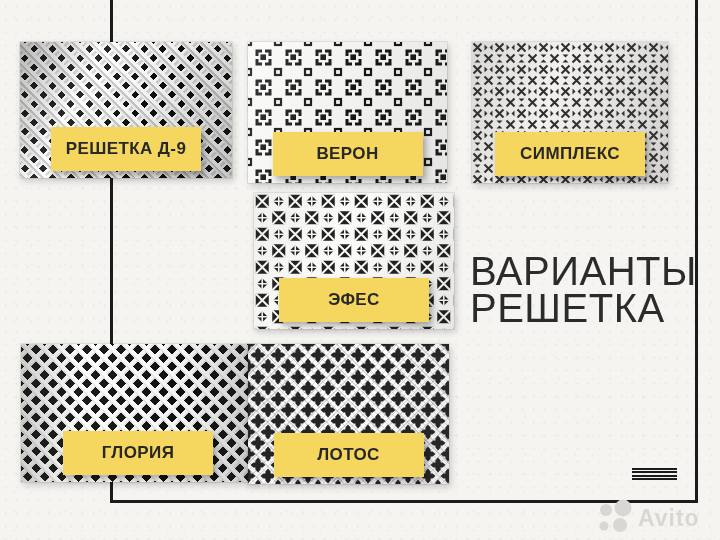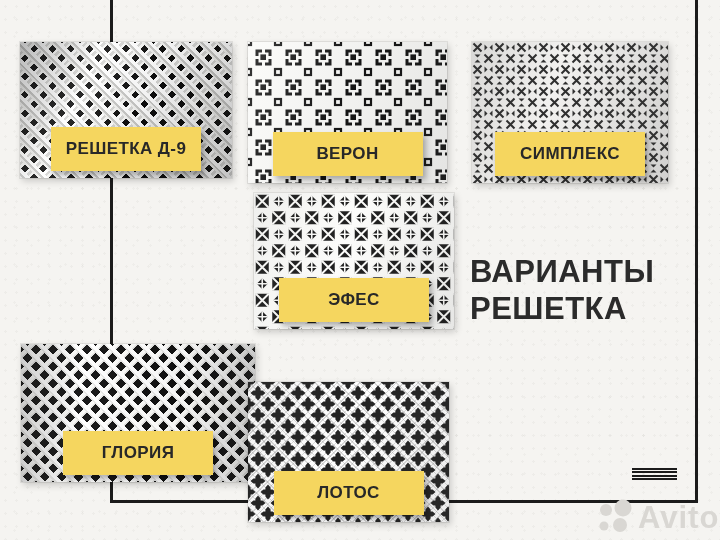--- a/index.html
+++ b/index.html
@@ -50,55 +50,54 @@
       repeating-linear-gradient(-45deg,#e4e4e2 0 1.5px,#fbfbf9 1.5px 5px,rgba(0,0,0,0) 5px 12px);
   }
   .pat-simplex{background-color:#f1f0ee;}
   .pat-veron{background-color:#fbfbf9;}
   .pat-efes{background-color:#fcfcfa;}
   .pat-lotos{
     background-color:#ffffff;
     background-image:
       repeating-linear-gradient(45deg,rgba(120,120,120,.28) 0 1px,rgba(0,0,0,0) 1px 5.2px),
       repeating-linear-gradient(-45deg,rgba(120,120,120,.28) 0 1px,rgba(0,0,0,0) 1px 5.2px);
-    margin-top: 38px;
   }
   
   .s1 .sheen{background:linear-gradient(115deg,rgba(30,30,30,.32),rgba(255,255,255,.12) 30%,rgba(0,0,0,.05) 55%,rgba(40,40,40,.28) 100%);}
   .s2 .sheen{background:linear-gradient(110deg,rgba(255,255,255,.15),rgba(0,0,0,.04) 50%,rgba(90,90,90,.14) 100%);}
   .s3 .sheen{background:linear-gradient(105deg,rgba(120,120,120,.20),rgba(255,255,255,.06) 40%,rgba(110,110,110,.24) 100%);}
   .s4 .sheen{background:linear-gradient(100deg,rgba(255,255,255,.15),rgba(0,0,0,.03) 45%,rgba(30,30,30,.26) 100%);}
   .s5 .sheen{background:linear-gradient(110deg,rgba(150,150,150,.12),rgba(255,255,255,.05) 45%,rgba(100,100,100,.14) 100%);}
   .s6 .sheen{background:linear-gradient(90deg,rgba(60,60,60,.26),rgba(255,255,255,.05) 25%,rgba(0,0,0,.04) 70%,rgba(60,60,60,.28) 100%);}
   .s7 .sheen{background:linear-gradient(110deg,rgba(140,140,140,.12),rgba(255,255,255,.04) 45%,rgba(120,120,120,.15) 100%);}
   
   .plate{
     position:absolute;left:50%;bottom:7px;transform:translateX(-50%);
     width:150px;height:44px;display:flex;align-items:center;justify-content:center;
     background:var(--label-bg,#f5d65f);color:var(--label-text,#282828);
     font-size:17px;font-weight:bold;letter-spacing:.4px;white-space:nowrap;
     box-shadow:3px 4px 6px rgba(0,0,0,.30);z-index:3;
   }
   
   .heading{
     position:absolute;left:470px;top:253px;z-index:2;
-    color:var(--title-text,#2b2b2b);font-size:31px;font-weight:bold;
+    color:var(--title-text,#2b2b2b);font-size:40px;font-weight:normal;
     line-height:37px;letter-spacing:.5px;
   }
   
   .lines-decor{
     position:absolute;left:632px;top:468px;width:45px;height:13px;z-index:2;
     background:repeating-linear-gradient(180deg,var(--frame,#191919) 0 2px,rgba(0,0,0,0) 2px 3.5px);
   }
   
   .watermark{
     position:absolute;left:595px;top:499px;z-index:4;display:flex;align-items:center;gap:3px;
     color:var(--watermark,#d9d7d3);
   }
-  .watermark .wm-text{font-size:31px;font-weight:bold;letter-spacing:1px;line-height:38px;}
+  .watermark .wm-text{font-size:23px;font-weight:bold;letter-spacing:1px;line-height:38px;}
 </style>
 </head>
 <body>
 
 <div class="stage">
 
   <div class="frame"></div>
 
   <div class="swatch s1 pat-d9">
     <div class="sheen"></div>

